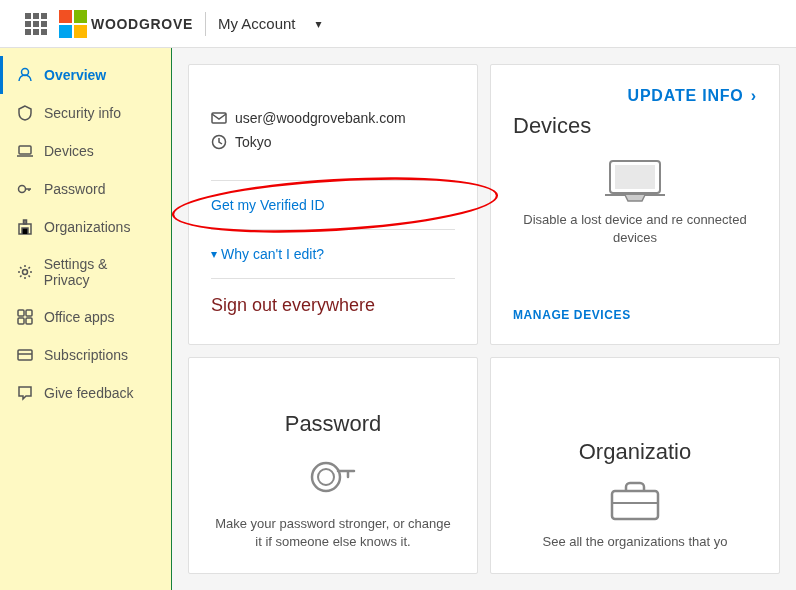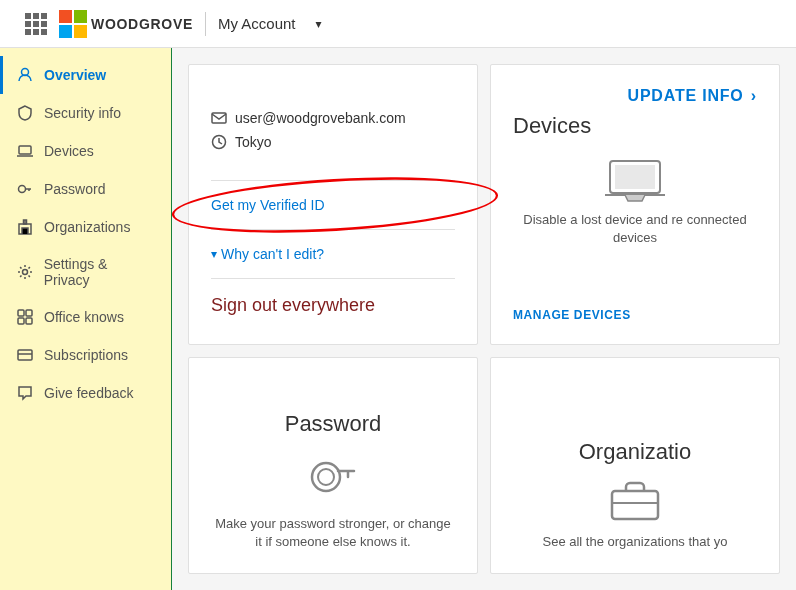--- a/index.html
+++ b/index.html
@@ -184,21 +184,21 @@
     </div>
     <div class="sidebar-item">
       <span class="sidebar-icon">
         <svg width="16" height="16" viewBox="0 0 16 16">
             <rect x="1" y="1" width="6" height="6" rx="1" fill="none" stroke="#555" stroke-width="1.5"></rect>
             <rect x="9" y="1" width="6" height="6" rx="1" fill="none" stroke="#555" stroke-width="1.5"></rect>
             <rect x="1" y="9" width="6" height="6" rx="1" fill="none" stroke="#555" stroke-width="1.5"></rect>
             <rect x="9" y="9" width="6" height="6" rx="1" fill="none" stroke="#555" stroke-width="1.5"></rect>
           </svg>
       </span>
-      <span>Office knows</span>
+      <span>Office apps</span>
     </div>
     <div class="sidebar-item">
       <span class="sidebar-icon">
         <svg width="16" height="16" viewBox="0 0 16 16">
             <rect x="1" y="3" width="14" height="10" rx="1" fill="none" stroke="#555" stroke-width="1.5"></rect>
             <path d="M1 7h14" stroke="#555" stroke-width="1.5"></path>
           </svg>
       </span>
       <span>Subscriptions</span>
     </div>

